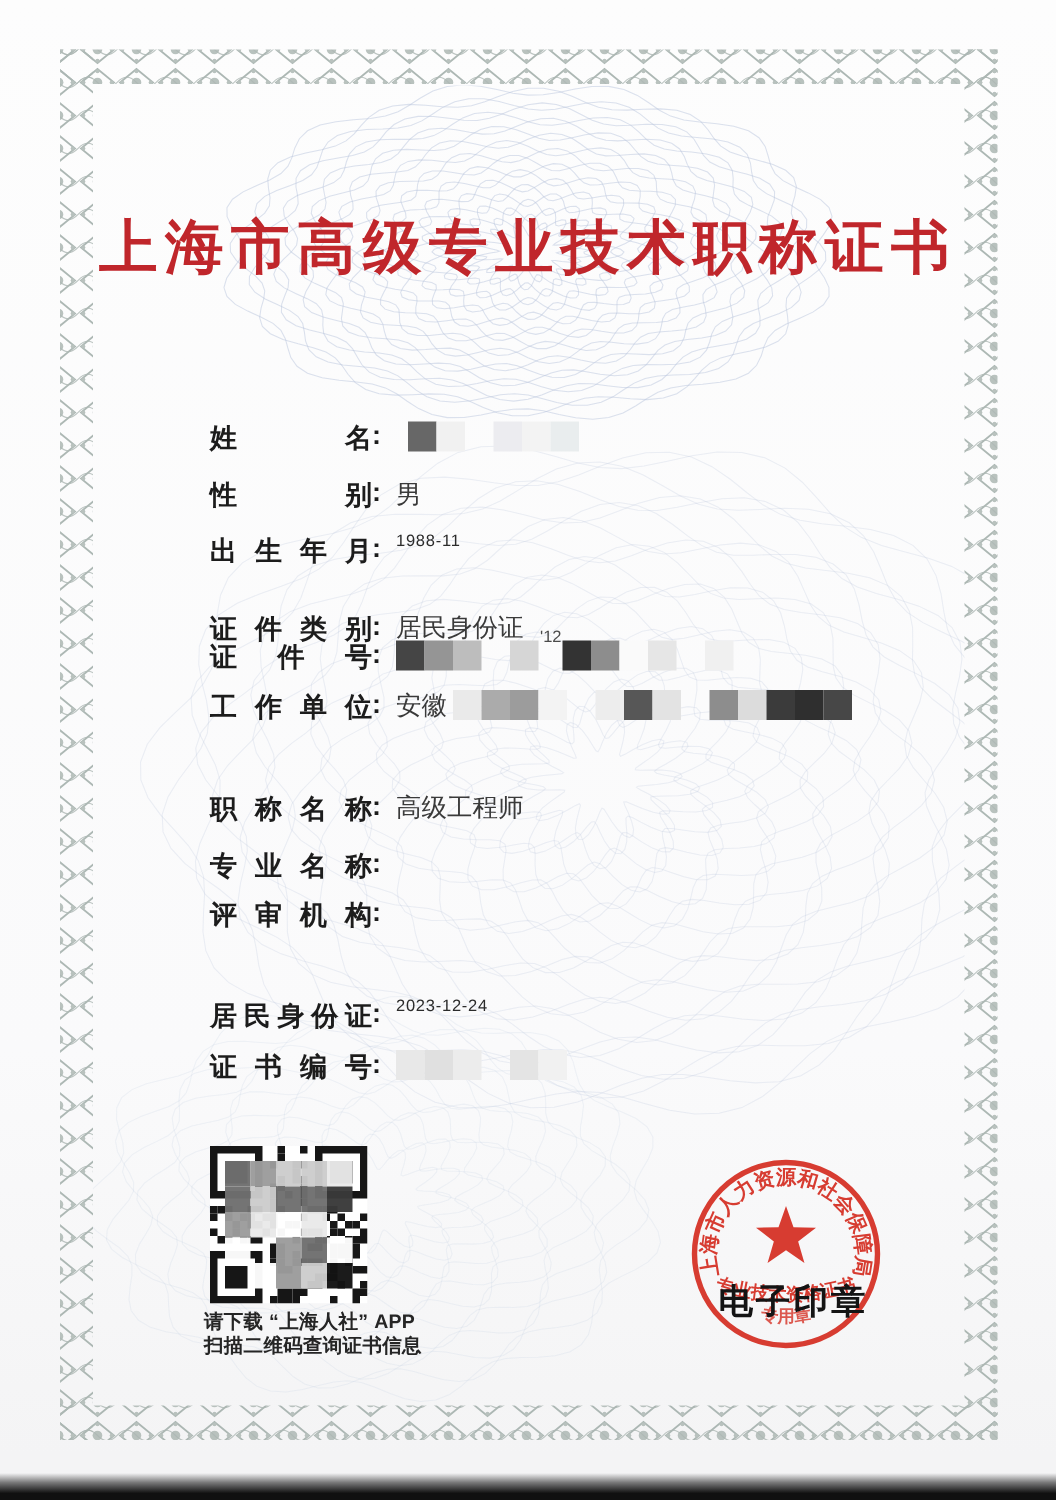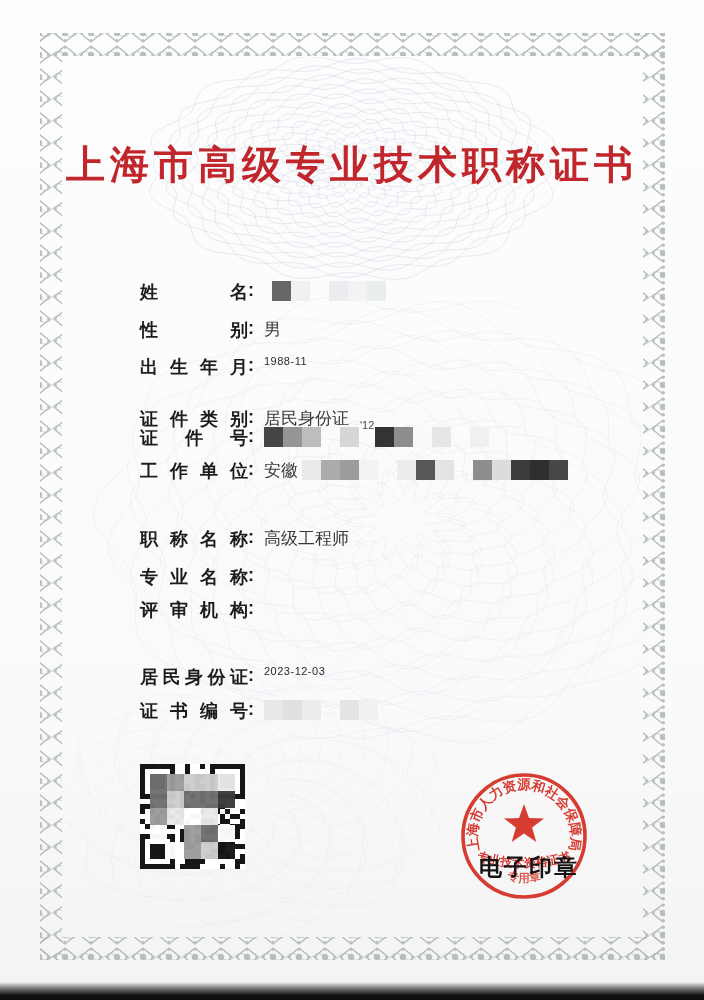--- a/index.html
+++ b/index.html
@@ -218,21 +218,21 @@
   </div>
 
   <div class="frow" style="top:598px">
     <span class="flabel">评审机构</span>
       <span class="fcolon">:</span>
   </div>
 
   <div class="frow" style="top:665px">
     <span class="flabel">居民身份证</span>
       <span class="fcolon">:</span>
-    <span class="fvalue num">2023-12-03</span>
+    <span class="fvalue num">2023-12-24</span>
   </div>
 
   <div class="frow" style="top:699px">
     <span class="flabel">证书编号</span>
       <span class="fcolon">:</span>
     <span class="mosaic">
         <span class="mz" style="background: rgb(232, 232, 232);"></span>
         <span class="mz" style="background: rgb(224, 224, 224);"></span>
         <span class="mz" style="background: rgb(236, 236, 236);"></span>
         <span class="mz"></span>
@@ -386,20 +386,24 @@
         <rect x="10" y="61" width="17" height="17" fill="#ffffff" opacity="0.97"></rect>
         <rect x="44" y="61" width="17" height="17" fill="#9c9c9c" opacity="0.97"></rect>
         <rect x="61" y="61" width="17" height="17" fill="#6f6f6f" opacity="0.97"></rect>
         <rect x="78" y="61" width="17" height="17" fill="#ffffff" opacity="0.97"></rect>
         <rect x="27" y="78" width="17" height="17" fill="#ffffff" opacity="0.97"></rect>
         <rect x="44" y="78" width="17" height="17" fill="#9c9c9c" opacity="0.97"></rect>
         <rect x="61" y="78" width="17" height="17" fill="#cccccc" opacity="0.97"></rect>
         <rect x="78" y="78" width="17" height="17" fill="#141414" opacity="0.97"></rect>
       </svg>
   </div>
+  <div class="qr-caption">
+    <div>请下载 “上海人社” APP</div>
+    <div>扫描二维码查询证书信息</div>
+  </div>
 
   <div class="seal-wrap">
     <svg width="132" height="132" viewBox="-66 -66 132 132">
       <defs>
         <path id="arcTop" d="M -44.2,16.1 A 47 47 0 1 1 44.2,16.1" fill="none"></path>
         <path id="arcMid" d="M -46,24 Q 0,38 46,24" fill="none"></path>
         <path id="arcBot" d="M -22,42 Q 0,49 22,42" fill="none"></path>
       </defs>
       <g opacity="0.9">
         <circle cx="0" cy="0" r="61" fill="none" stroke="#d4281c" stroke-width="3.6"></circle>

